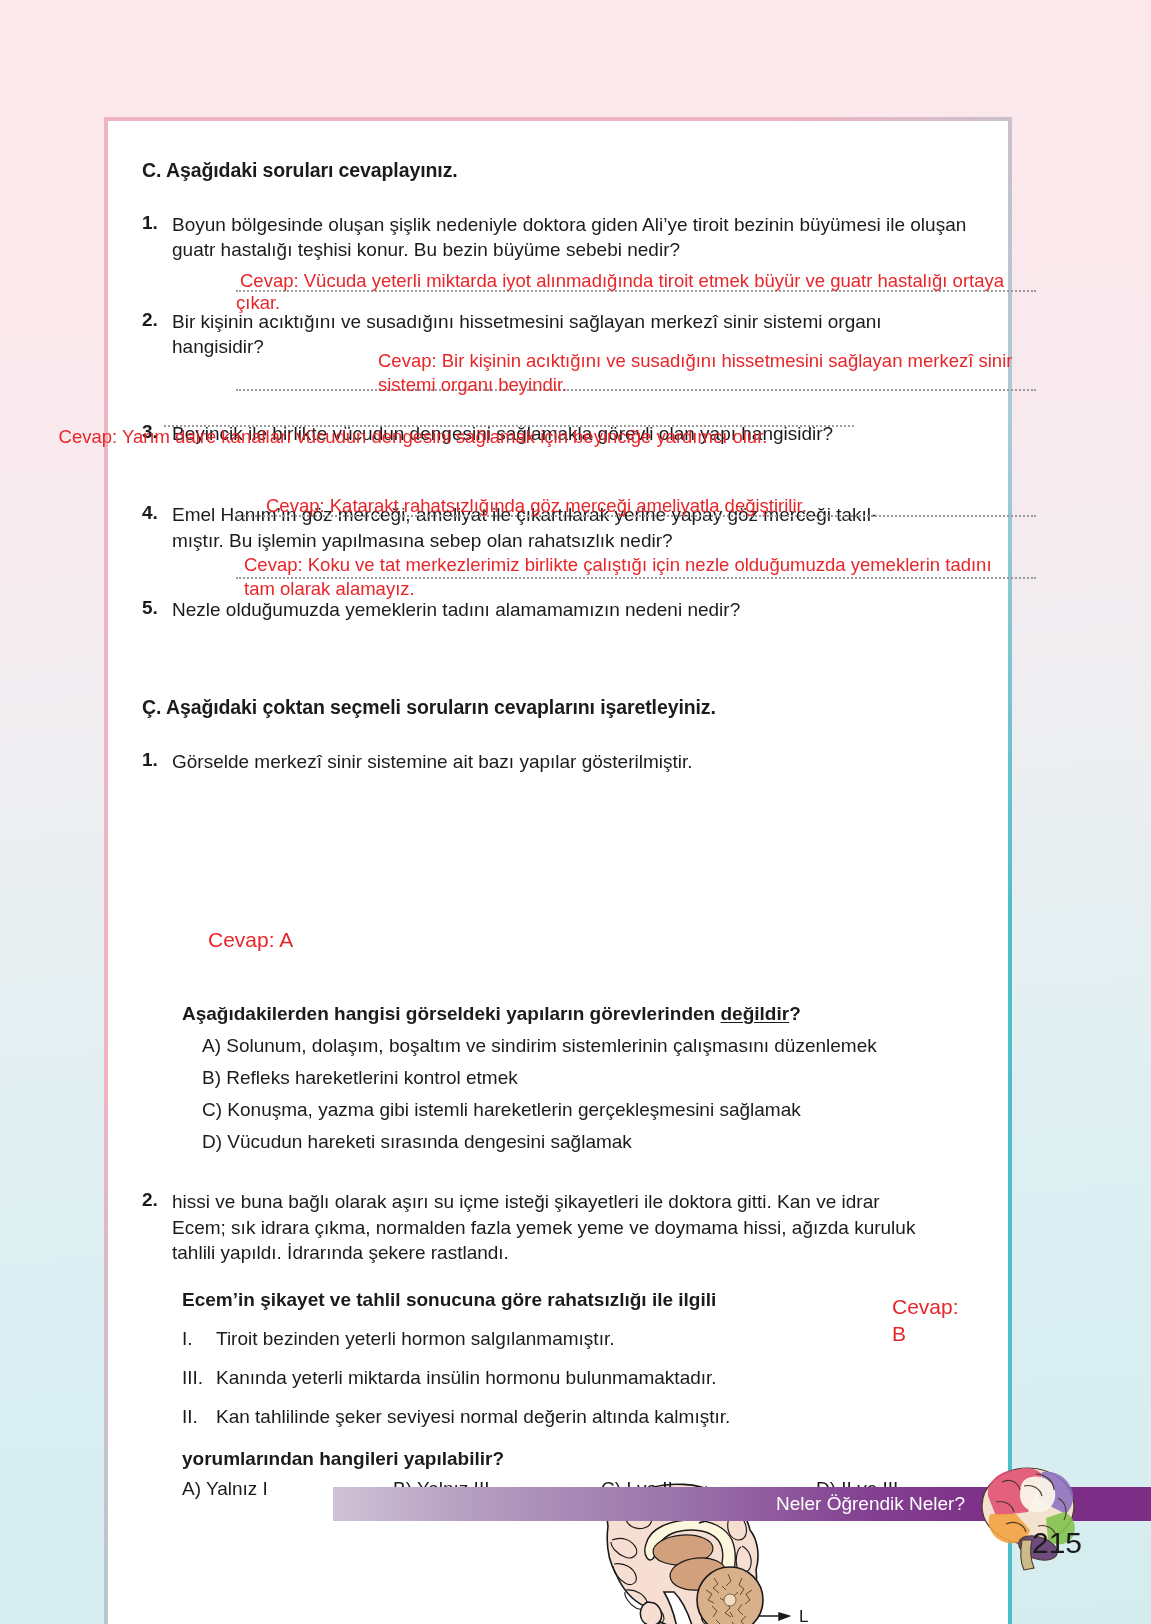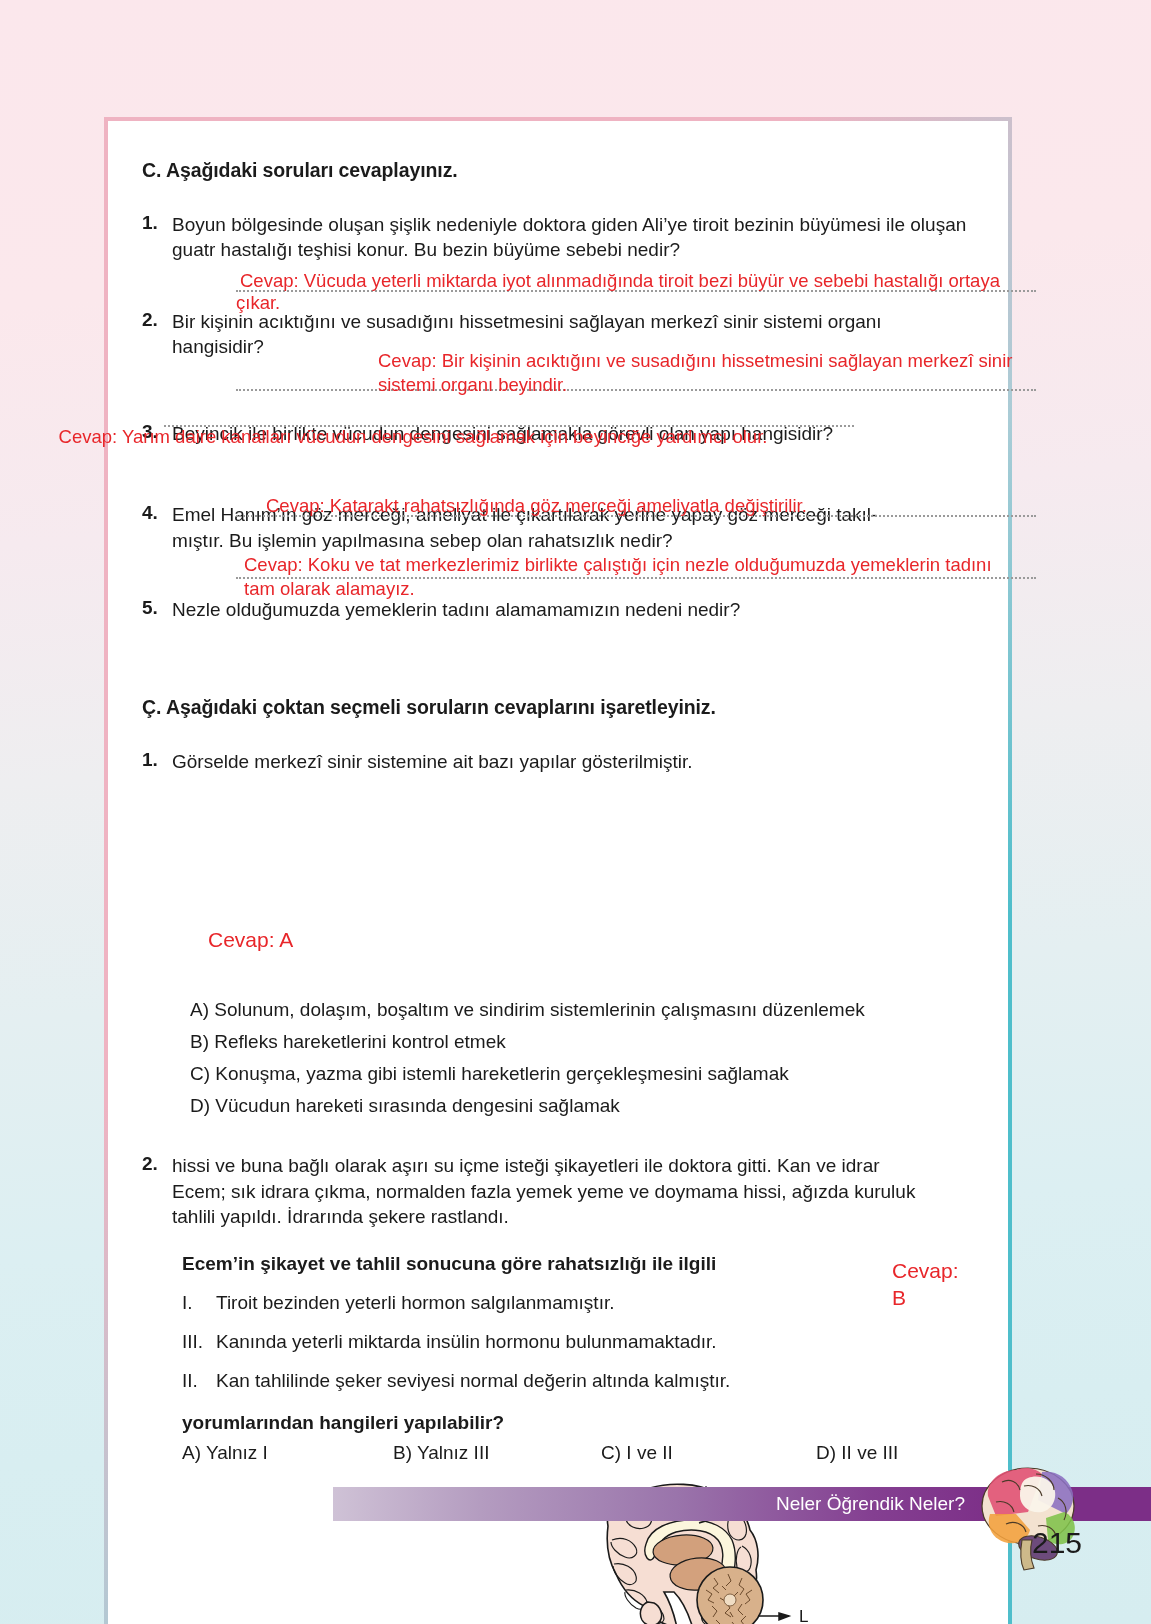--- a/index.html
+++ b/index.html
@@ -98,21 +98,21 @@
   <div class="sec-head" style="margin-top:10px;">
     <span class="ltr">C.</span><span>Aşağıdaki soruları cevaplayınız.</span>
   </div>
 
   <div class="q-row" style="margin-top:30px;">
     <div class="q-num">1.</div>
     <div class="q-body">Boyun bölgesinde oluşan şişlik nedeniyle doktora giden Ali’ye tiroit bezinin büyümesi ile oluşan guatr hastalığı teşhisi konur. Bu bezin büyüme sebebi nedir?</div>
   </div>
   <div class="abs" style="left:110px; top:148px; width:856px;">
     <div class="dotline" style="position:absolute; left:18px; top:21px; width:800px;"></div>
-    <div class="ans" style="position:absolute; left:22px; top:0px; width:860px;">Cevap: Vücuda yeterli miktarda iyot alınmadığında tiroit bezi büyür ve sebebi hastalığı ortaya</div>
+    <div class="ans" style="position:absolute; left:22px; top:0px; width:860px;">Cevap: Vücuda yeterli miktarda iyot alınmadığında tiroit etmek büyür ve guatr hastalığı ortaya</div>
     <div class="ans" style="position:absolute; left:18px; top:22px;">çıkar.</div>
   </div>
 
   <div class="q-row" style="margin-top:46px;">
     <div class="q-num">2.</div>
     <div class="q-body" style="max-width:820px;">Bir kişinin acıktığını ve susadığını hissetmesini sağlayan merkezî sinir sistemi organı hangisidir?</div>
   </div>
   <div class="abs" style="left:110px; top:208px; width:860px;">
     <div class="dotline" style="position:absolute; left:18px; top:60px; width:800px;"></div>
     <div class="ans" style="position:absolute; left:160px; top:20px; width:830px;">Cevap: Bir kişinin acıktığını ve susadığını hissetmesini sağlayan merkezî sinir</div>
@@ -242,21 +242,24 @@
         <polygon points="243,205 233,202 233,209"></polygon>
       </g>
       <text x="253" y="29" font-size="17" font-family="Liberation Sans, sans-serif" fill="#1a1a1a">K</text>
       <text x="253" y="148" font-size="17" font-family="Liberation Sans, sans-serif" fill="#1a1a1a">L</text>
       <text x="253" y="211" font-size="17" font-family="Liberation Sans, sans-serif" fill="#1a1a1a">M</text>
     </svg>
 
     <div class="ans abs" style="left:66px; top:152px; font-size:21px;">Cevap: A</div>
   </div>
 
-  <div style="margin-left:48px; margin-top:6px;">
+  <div class="bold-q" style="margin-left:40px; margin-top:14px;">
+    <span>Aşağıdakilerden hangisi görseldeki yapıların görevlerinden </span><span class="uline">değildir</span><span>?</span>
+  </div>
+  <div style="margin-left:60px; margin-top:6px;">
     <div class="opt">A) Solunum, dolaşım, boşaltım ve sindirim sistemlerinin çalışmasını düzenlemek</div>
     <div class="opt">B) Refleks hareketlerini kontrol etmek</div>
     <div class="opt">C) Konuşma, yazma gibi istemli hareketlerin gerçekleşmesini sağlamak</div>
     <div class="opt">D) Vücudun hareketi sırasında dengesini sağlamak</div>
   </div>
 
   <div class="q-row" style="margin-top:36px;">
     <div class="q-num">2.</div>
     <div class="q-body" style="text-align:justify;">
       <div>hissi ve buna bağlı olarak aşırı su içme isteği şikayetleri ile doktora gitti. Kan ve idrar</div>

